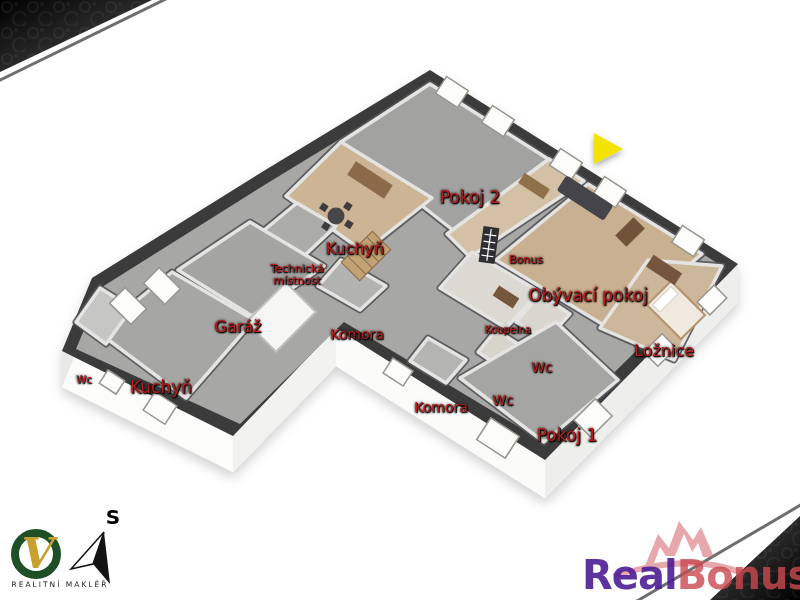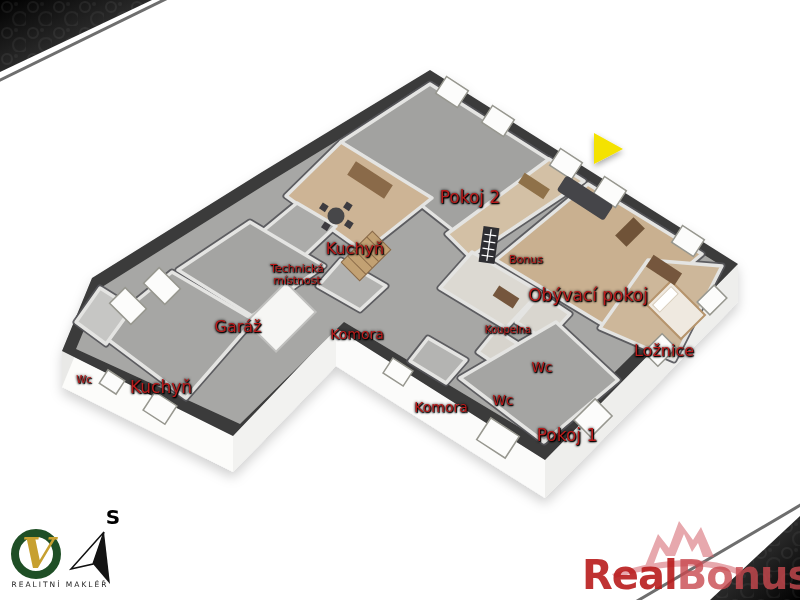--- a/index.html
+++ b/index.html
@@ -9,21 +9,21 @@
   
   .label{position:absolute;transform:translate(-50%,-50%);color:#b91c1c;text-align:center;
          white-space:nowrap;line-height:1.12;font-weight:500;
          text-shadow:0 1px 2px rgba(0,0,0,.95),0 0 3px rgba(0,0,0,.85),1px 1px 1px #000;margin-top:48px;}
   .fs17{font-size:17px;} .fs16{font-size:16px;} .fs15{font-size:10px;}
   .fs13{font-size:13.5px;} .fs11{font-size:11px;} .fs10{font-size:14px;}
   .two-line span{display:block;}
   
   .watermark{position:absolute;left:582px;top:552px;font-weight:bold;font-size:40px;
              letter-spacing:-1px;white-space:nowrap;}
-  .wm-real{color:#b91c1c;opacity:.9;}
+  .wm-real{color:#4c1d95;opacity:.9;}
   .wm-bonus{color:#c9494f;opacity:.8;}
   
   .tagline{position:absolute;left:8px;top:580px;width:104px;font-size:7.5px;
            letter-spacing:2px;color:#1c1c1c;text-align:center;font-weight:normal;}
 </style>
 </head>
 <body>
 
 <div class="stage">
 

